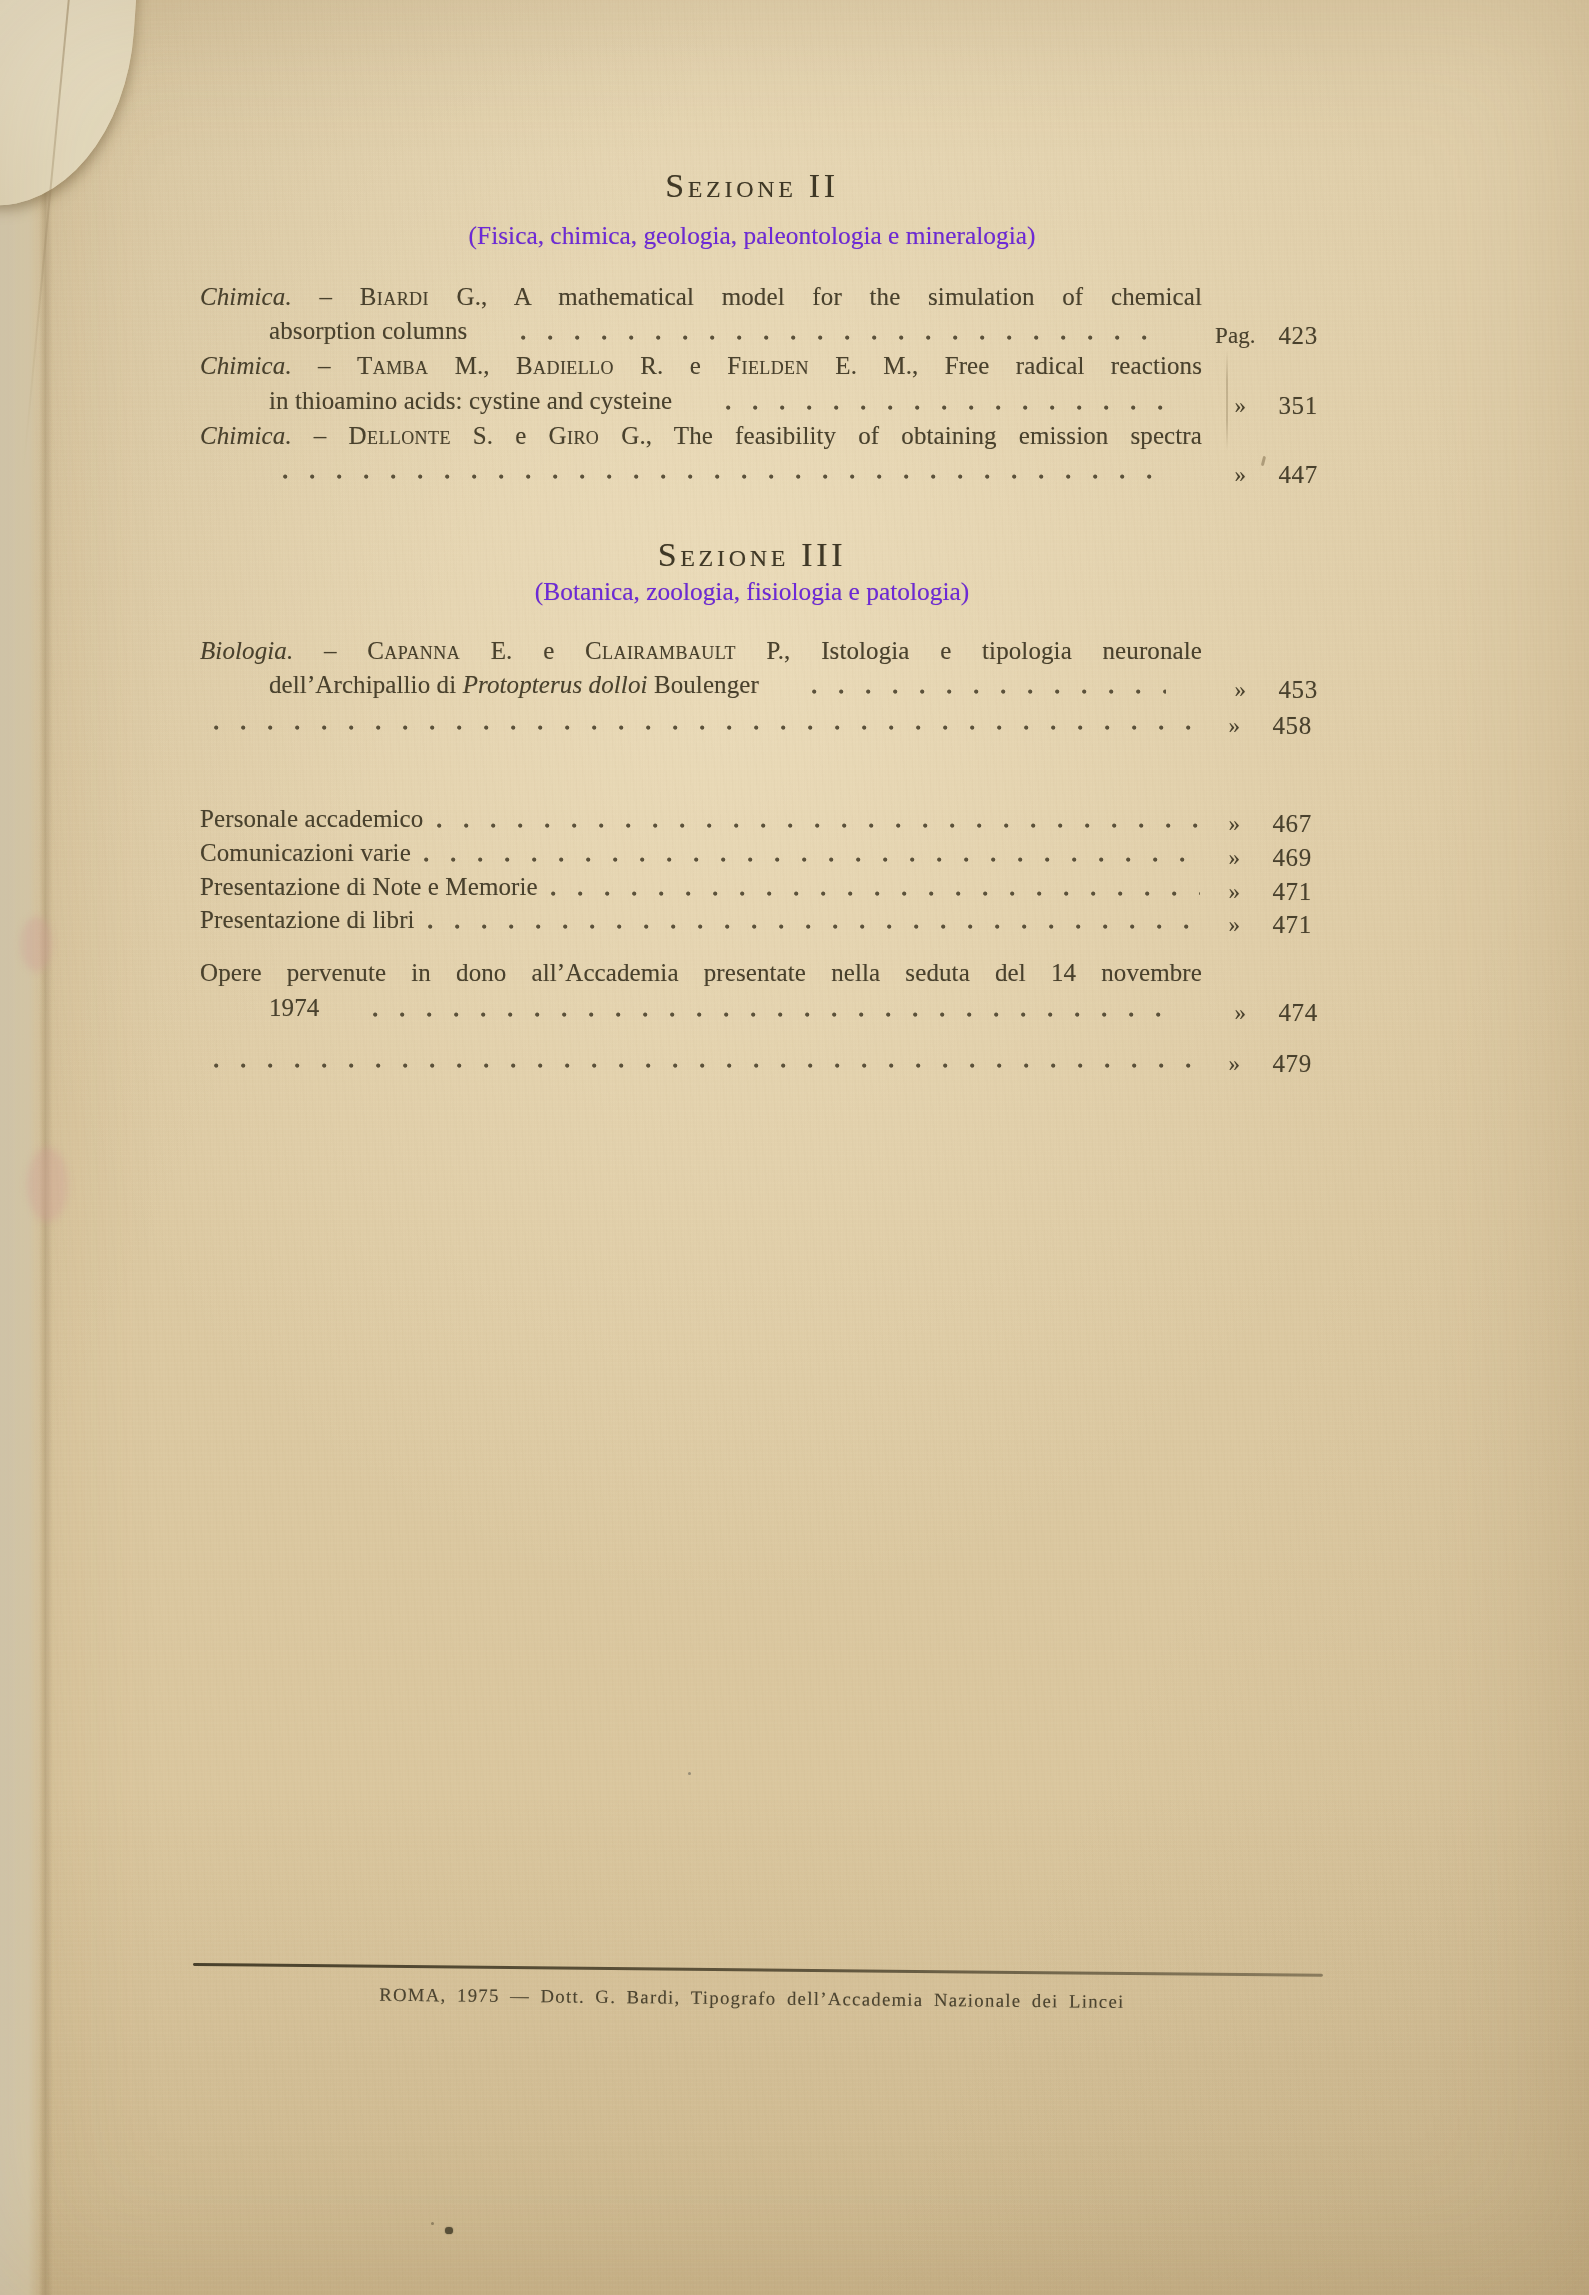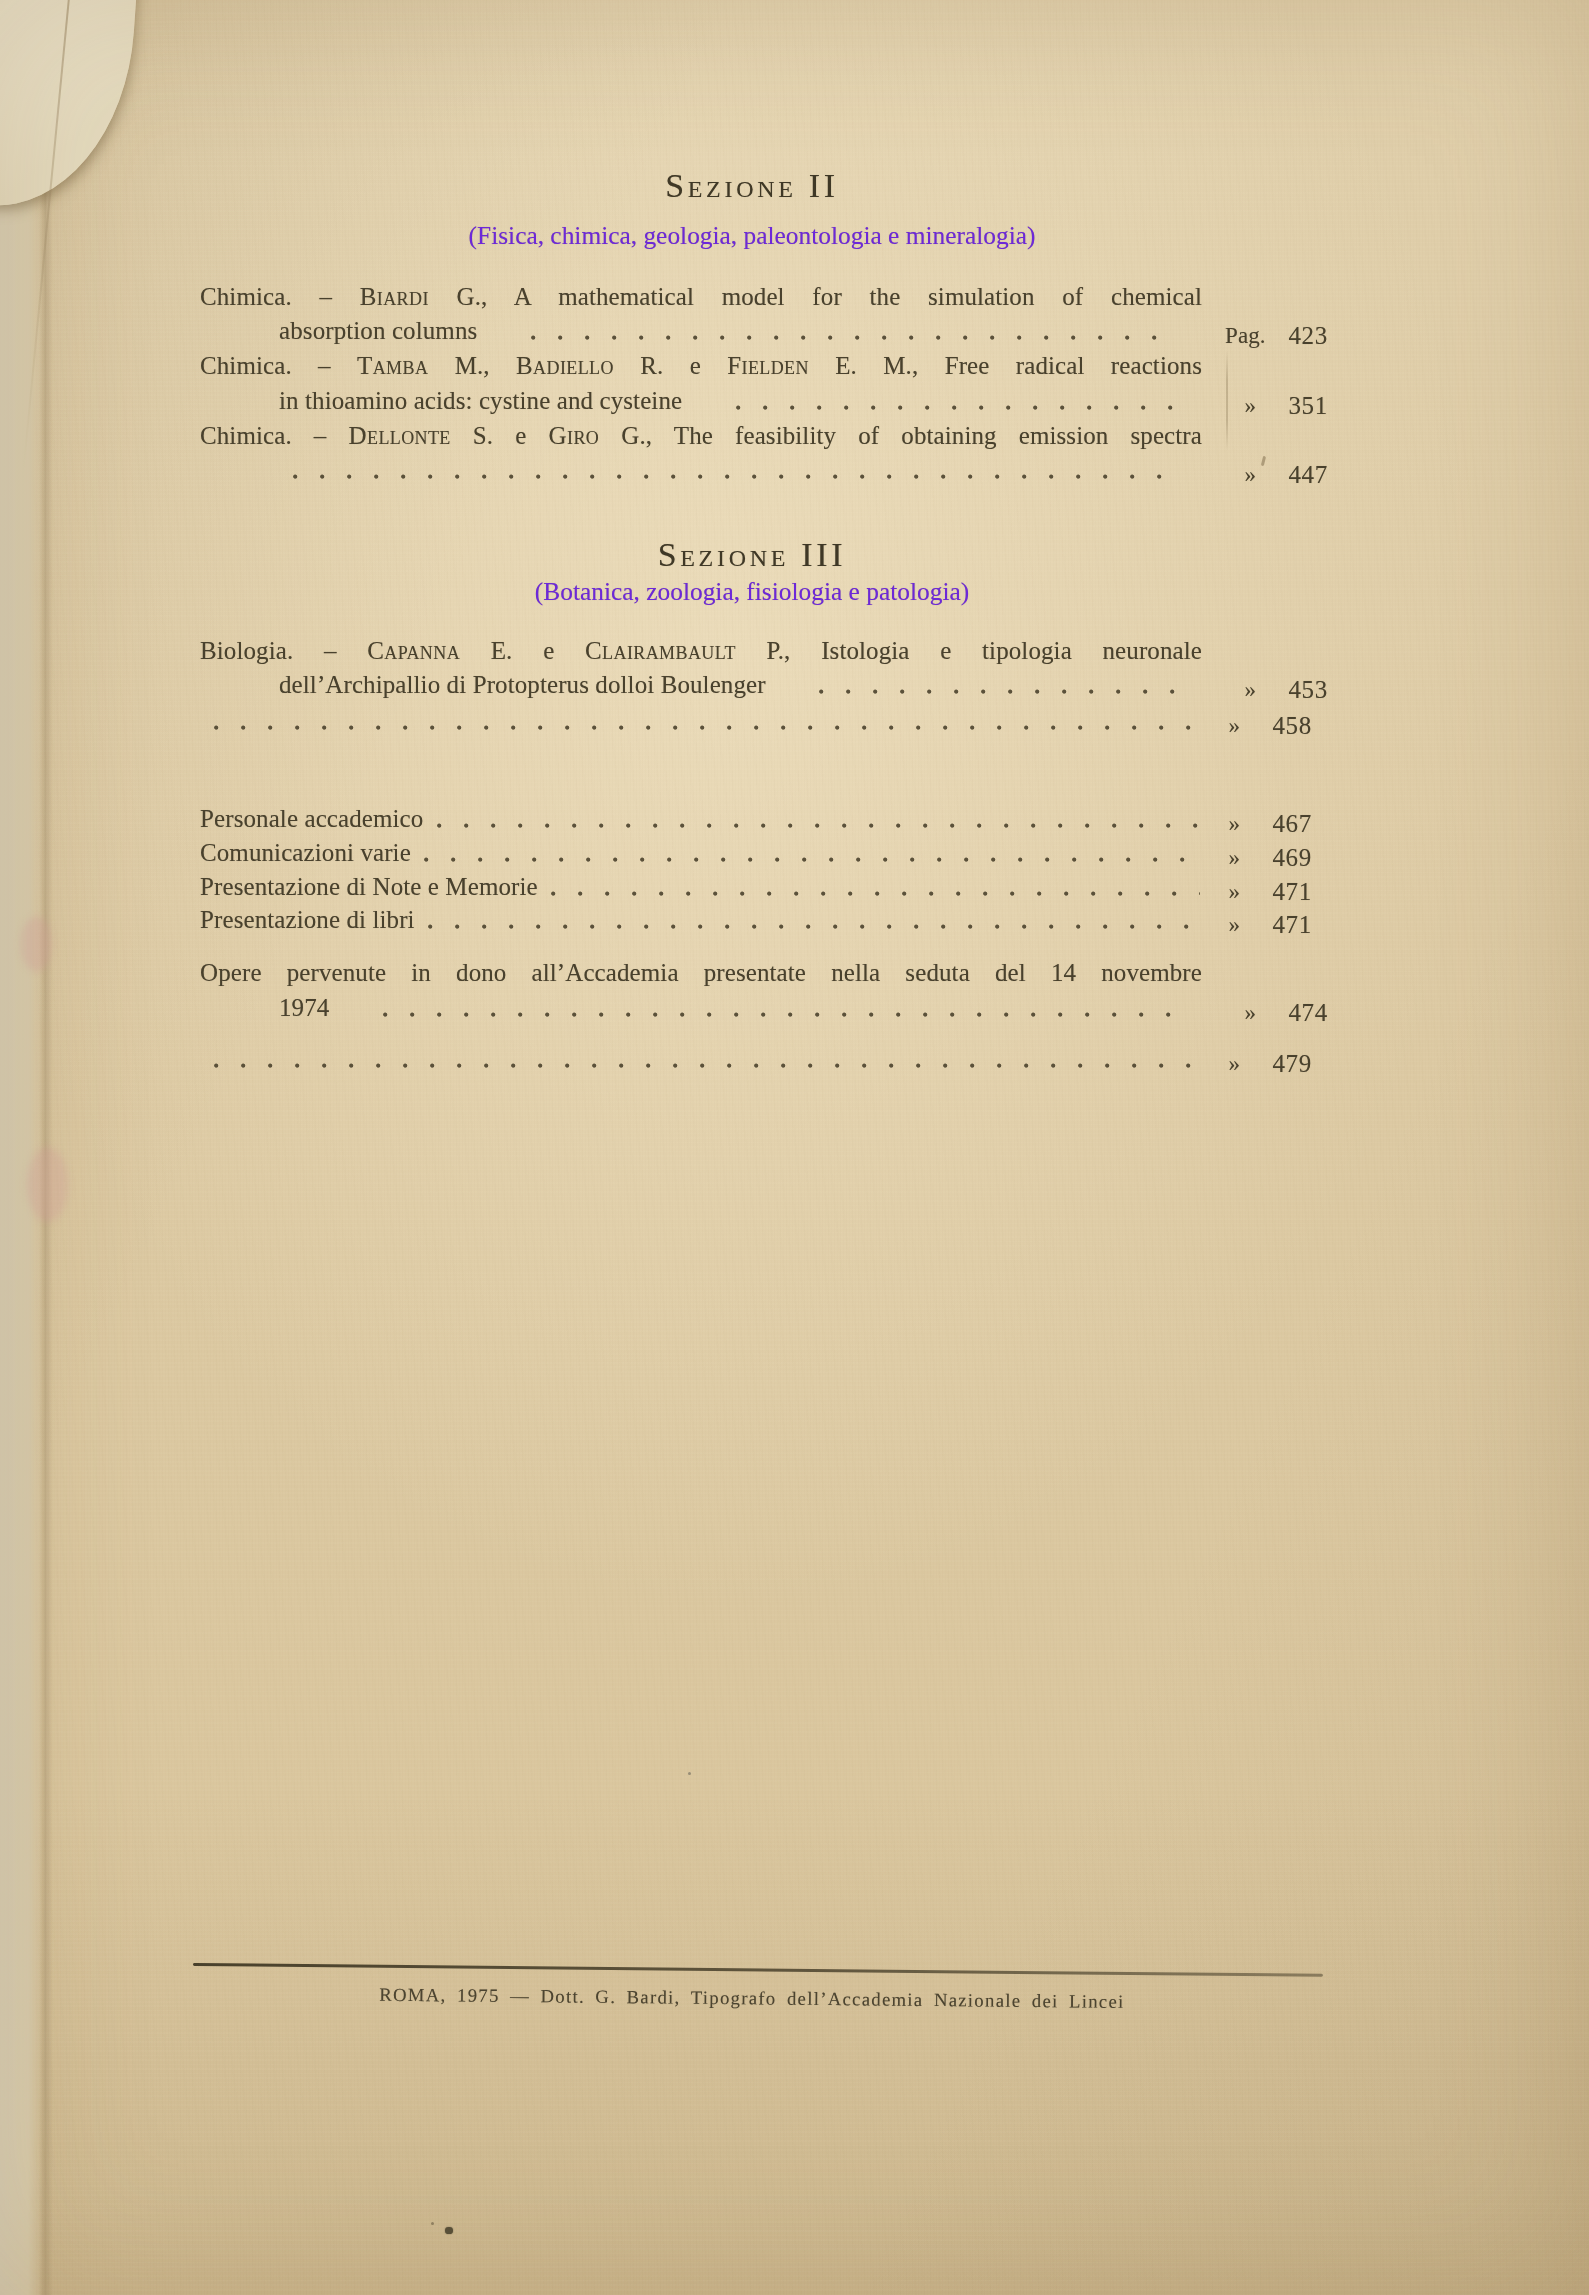--- a/index.html
+++ b/index.html
@@ -69,36 +69,36 @@
     position:absolute; left:200px; width:1118px; height:36px;
     font-size:25px; line-height:36px; letter-spacing:0.1px;
     text-shadow:0 0 0.7px rgba(73,65,45,0.35);
     white-space:nowrap;
   }
   .row.full {
     width:1002px; text-align:justify; text-align-last:justify; text-justify:inter-word;
     white-space:normal;
   }
   .row.lead { display:flex; align-items:flex-start; }
-  .row.ind { left:279px; width:1055px;gap:40px; }
+  .row.ind { left:269px; width:1055px;gap:40px; }
   .row .txt { flex:0 0 auto; }
   .leader {
     flex:1 1 auto; height:36px; margin:0 6px 0 7.5px;
     background-image:radial-gradient(circle at 2.2px 2.6px, rgba(72,63,42,0.88) 1.6px, rgba(72,63,42,0) 2.5px);
     background-size:27px 6px; background-repeat:repeat-x; background-position:6px 22px;
   }
   .ref {
     flex:0 0 112px; width:112px; box-sizing:border-box;
     display:flex; justify-content:space-between; align-items:flex-end;
     position:relative; top:4.5px; padding:0 6px 0 3px;
   }
   .ref.ditto { padding-left:22.4px; }
   .ref .mark { font-size:23px; }
   .ref .num { letter-spacing:0.7px; }
-  .it { }
+  .it { font-style:italic; }
   .sc { font-variant:small-caps; letter-spacing:0.4px; }
   
   .footer-rule {
     position:absolute; left:193px; top:1963px; width:1130px; height:3px;
     transform:rotate(0.55deg); transform-origin:left center;
     background:linear-gradient(90deg, rgba(66,58,38,0.95) 0%, rgba(66,58,38,0.80) 55%, rgba(66,58,38,0.50) 100%);
     border-radius:1.5px;
   }
   .footer-text {
     position:absolute; left:196px; top:1979px; width:1112px; text-align:center;

